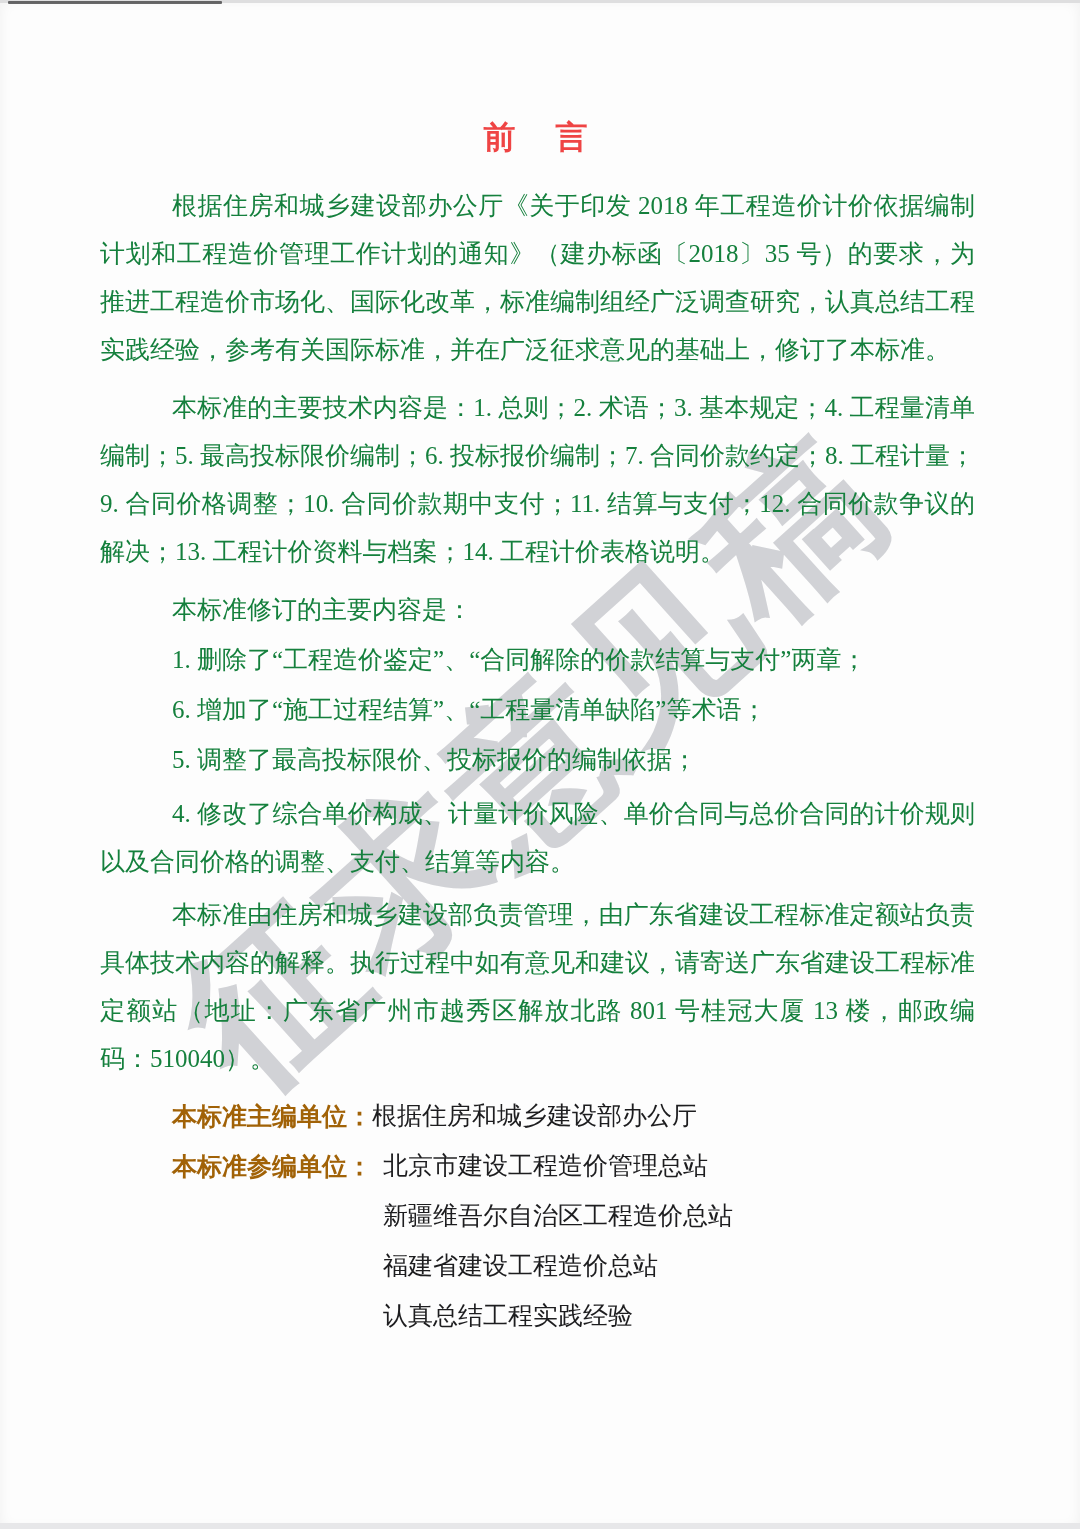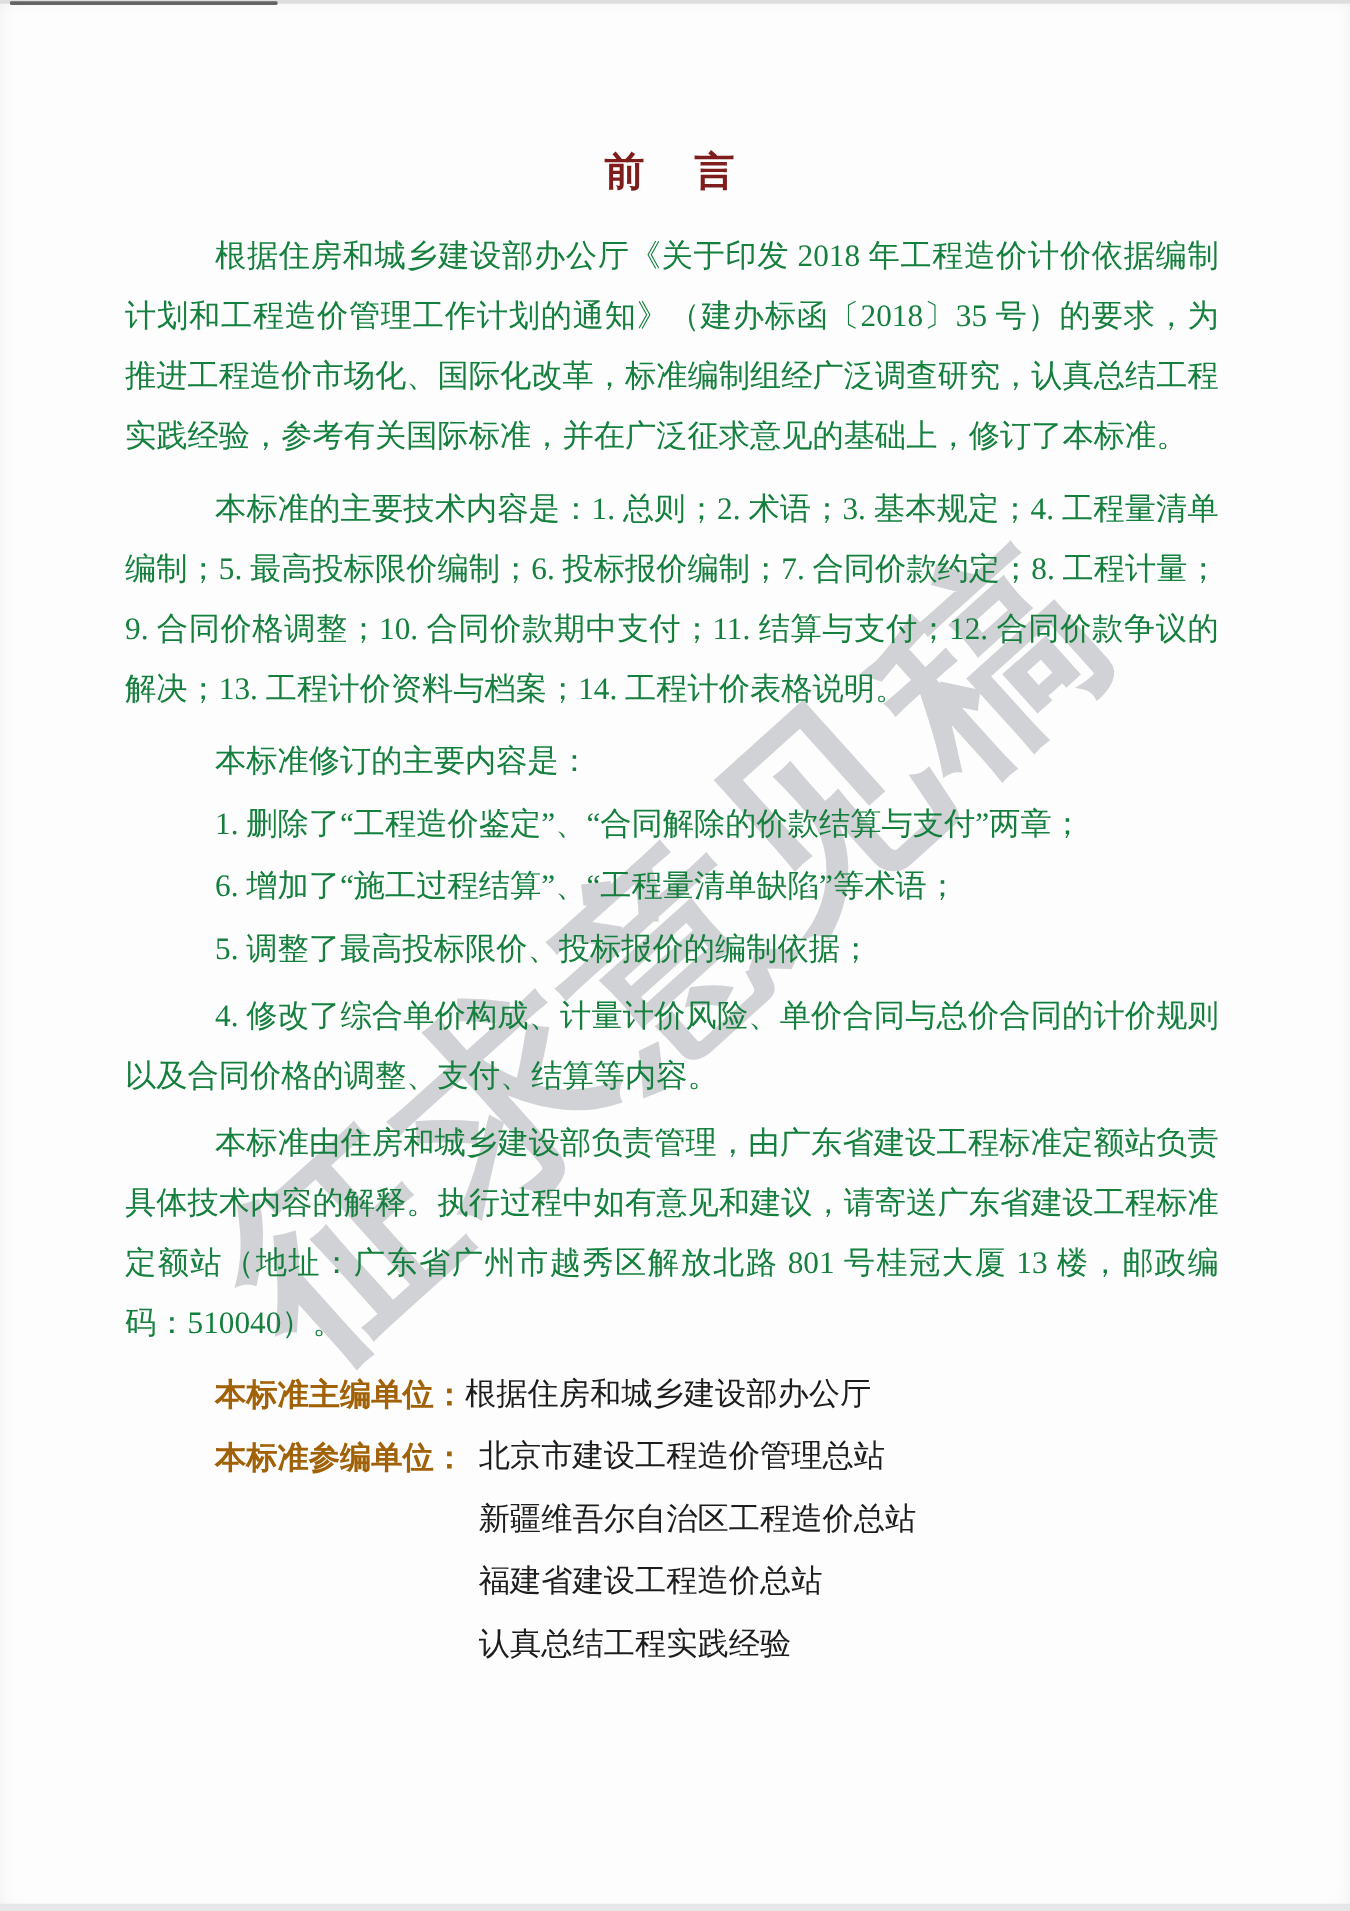--- a/index.html
+++ b/index.html
@@ -44,21 +44,21 @@
     position: absolute; inset: 0;
     padding: 118px 105px 0 100px;
     z-index: 1;
   }
   .doc-title {
     font-family: "Liberation Sans", "DejaVu Sans", sans-serif;
     font-weight: 700;
     font-size: 32px;
     line-height: 38px;
     text-align: center;
-    color: #7f1d1d;
+    color: #ef4444;
     letter-spacing: 4px;
     margin-bottom: 26px;
   }
   .par {
     font-size: 25px;
     line-height: 48px;
     color: #15803d;
     text-align: justify;
     text-indent: 72px;
   }

